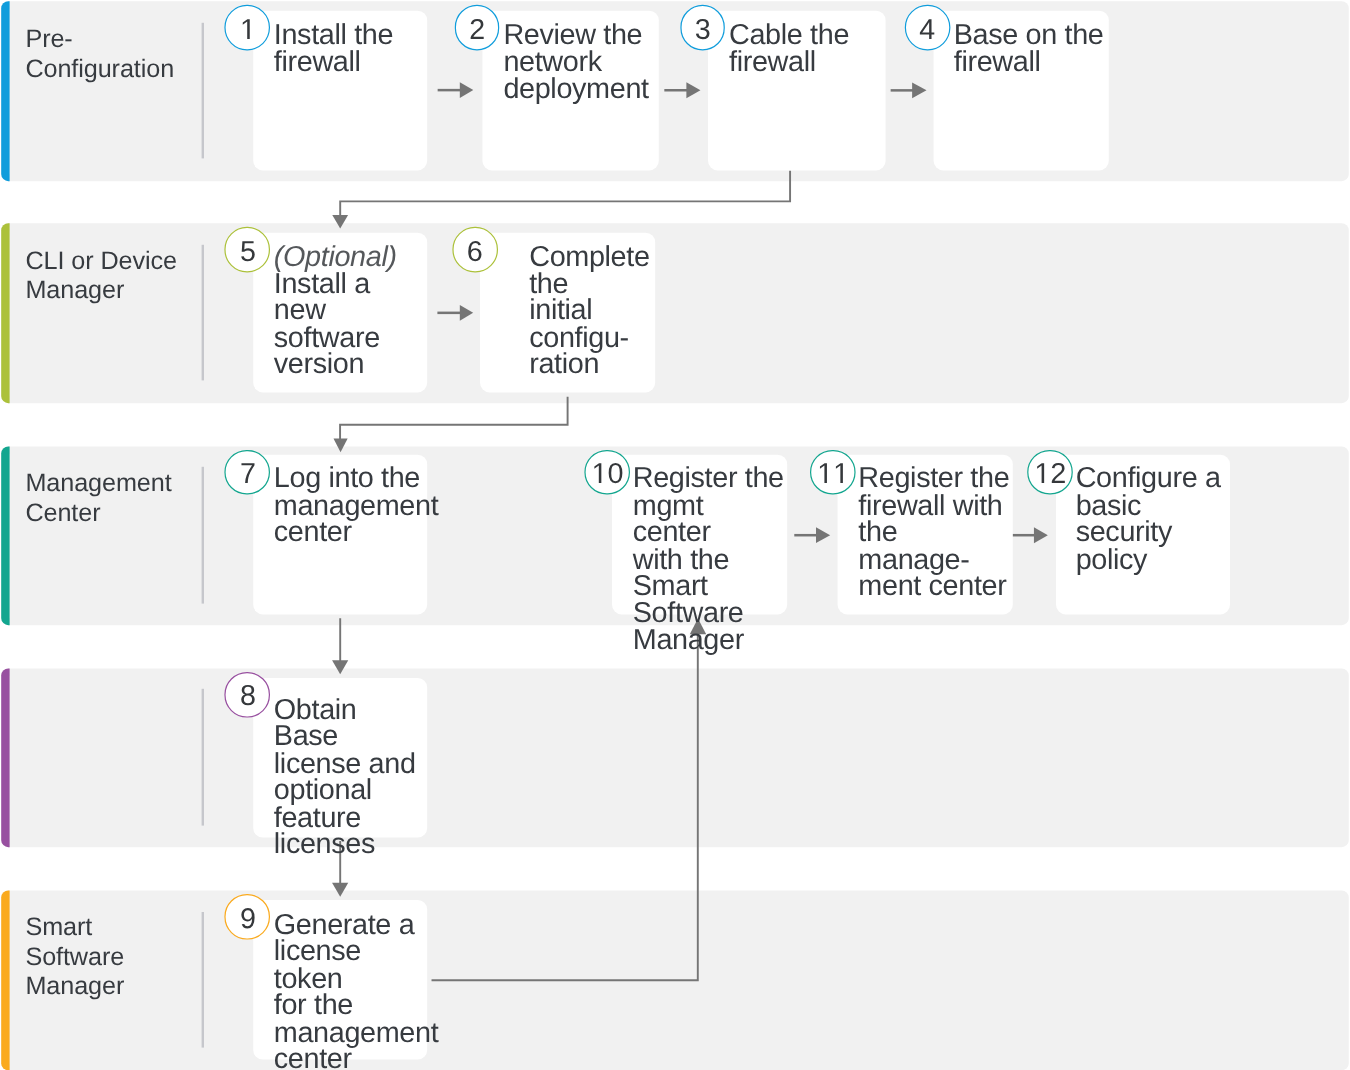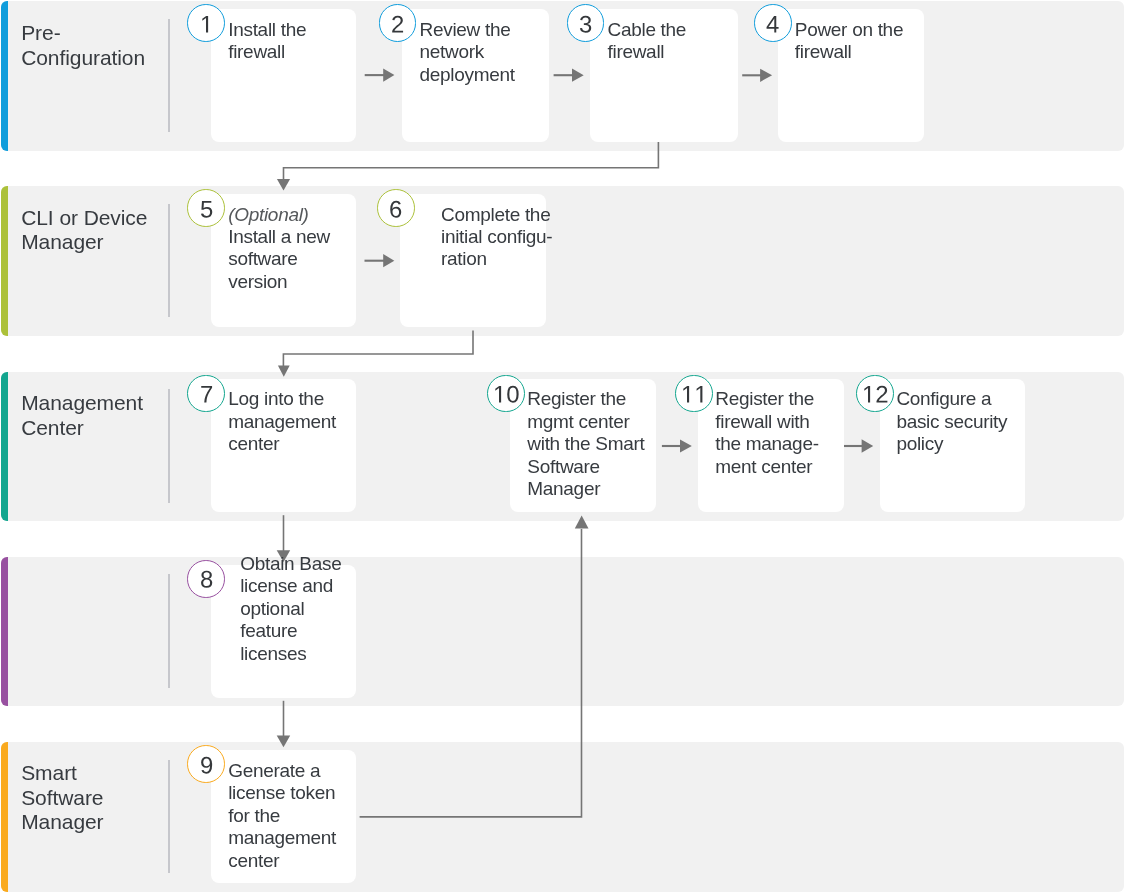--- a/index.html
+++ b/index.html
@@ -23,21 +23,21 @@
   .card{position:absolute;background:#ffffff;border-radius:8px;}
 
   .badge{position:absolute;width:37.6px;height:37.6px;border-radius:50%;
          box-sizing:border-box;border:1.55px solid #109ddc;background:#ffffff;}
   .badge .num{position:absolute;left:0;top:0.9px;width:100%;height:100%;
          display:flex;align-items:center;justify-content:center;
          font-size:0;color:transparent;}
   .badge .num svg{display:block;overflow:visible;}
   .badge .num svg path{fill:#35383b;}
 
-  .card-text{position:absolute;font-size:19px;line-height:22.4px;color:#373b40;
+  .card-text{position:absolute;font-size:24px;line-height:22.4px;color:#373b40;
              white-space:pre-line;letter-spacing:-0.3px;}
   .opt{font-style:italic;color:#55585b;display:block;}
 
   svg.conn{position:absolute;left:0;top:0;width:1125px;height:892px;}
 </style>
 </head>
 <body>
 
 <div id="stage">
 
@@ -172,21 +172,21 @@
   <div class="card" style="left:777.6px;top:8.90px;width:146.8px;height:133.10px;"></div>
   <div class="badge" style="left:754px;top:4.20px;border-color:#109ddc;">
       <span class="num">
         <svg width="13.29" height="16.44" viewBox="0 -1409 1139 1409">
           <g transform="scale(1,-1)">
             <path d="M881 319V0H711V319H47V459L692 1409H881V461H1079V319ZM711 1206Q709 1200 683 1153Q657 1106 644 1087L283 555L229 481L213 461H711Z" transform="translate(0,0)"></path>
           </g>
         </svg>
       </span>
     </div>
-  <div class="card-text" style="left:794.8px;top:18.90px;width:126px;">Power on the
+  <div class="card-text" style="left:794.8px;top:18.90px;width:126px;">Base on the
 firewall</div>
 
   <div class="card" style="left:211px;top:194.15px;width:145px;height:133.10px;"></div>
   <div class="badge" style="left:187.4px;top:189.45px;border-color:#acc13a;">
       <span class="num">
         <svg width="13.29" height="16.44" viewBox="0 -1409 1139 1409">
           <g transform="scale(1,-1)">
             <path d="M1053 459Q1053 236 920.5 108Q788 -20 553 -20Q356 -20 235 66Q114 152 82 315L264 336Q321 127 557 127Q702 127 784 214.5Q866 302 866 455Q866 588 783.5 670Q701 752 561 752Q488 752 425 729Q362 706 299 651H123L170 1409H971V1256H334L307 809Q424 899 598 899Q806 899 929.5 777Q1053 655 1053 459Z" transform="translate(0,0)"></path>
           </g>
         </svg>
@@ -275,21 +275,21 @@
   <div class="card" style="left:211px;top:564.65px;width:145px;height:133.10px;"></div>
   <div class="badge" style="left:187.4px;top:559.95px;border-color:#9850a0;">
       <span class="num">
         <svg width="13.29" height="16.44" viewBox="0 -1409 1139 1409">
           <g transform="scale(1,-1)">
             <path d="M1050 393Q1050 198 926 89Q802 -20 570 -20Q344 -20 216.5 87Q89 194 89 391Q89 529 168 623Q247 717 370 737V741Q255 768 188.5 858Q122 948 122 1069Q122 1230 242.5 1330Q363 1430 566 1430Q774 1430 894.5 1332Q1015 1234 1015 1067Q1015 946 948 856Q881 766 765 743V739Q900 717 975 624.5Q1050 532 1050 393ZM828 1057Q828 1296 566 1296Q439 1296 372.5 1236Q306 1176 306 1057Q306 936 374.5 872.5Q443 809 568 809Q695 809 761.5 867.5Q828 926 828 1057ZM863 410Q863 541 785 607.5Q707 674 566 674Q429 674 352 602.5Q275 531 275 406Q275 115 572 115Q719 115 791 185.5Q863 256 863 410Z" transform="translate(0,0)"></path>
           </g>
         </svg>
       </span>
     </div>
-  <div class="card-text" style="left:228.2px;top:553px;width:124px;margin-left:12px;">Obtain Base
+  <div class="card-text" style="left:228.2px;top:581px;width:124px;">Obtain Base
 license and
 optional
 feature
 licenses</div>
 
   <div class="card" style="left:211px;top:749.90px;width:145px;height:133.10px;"></div>
   <div class="badge" style="left:187.4px;top:745.20px;border-color:#faaa1e;">
       <span class="num">
         <svg width="13.29" height="16.44" viewBox="0 -1409 1139 1409">
           <g transform="scale(1,-1)">

